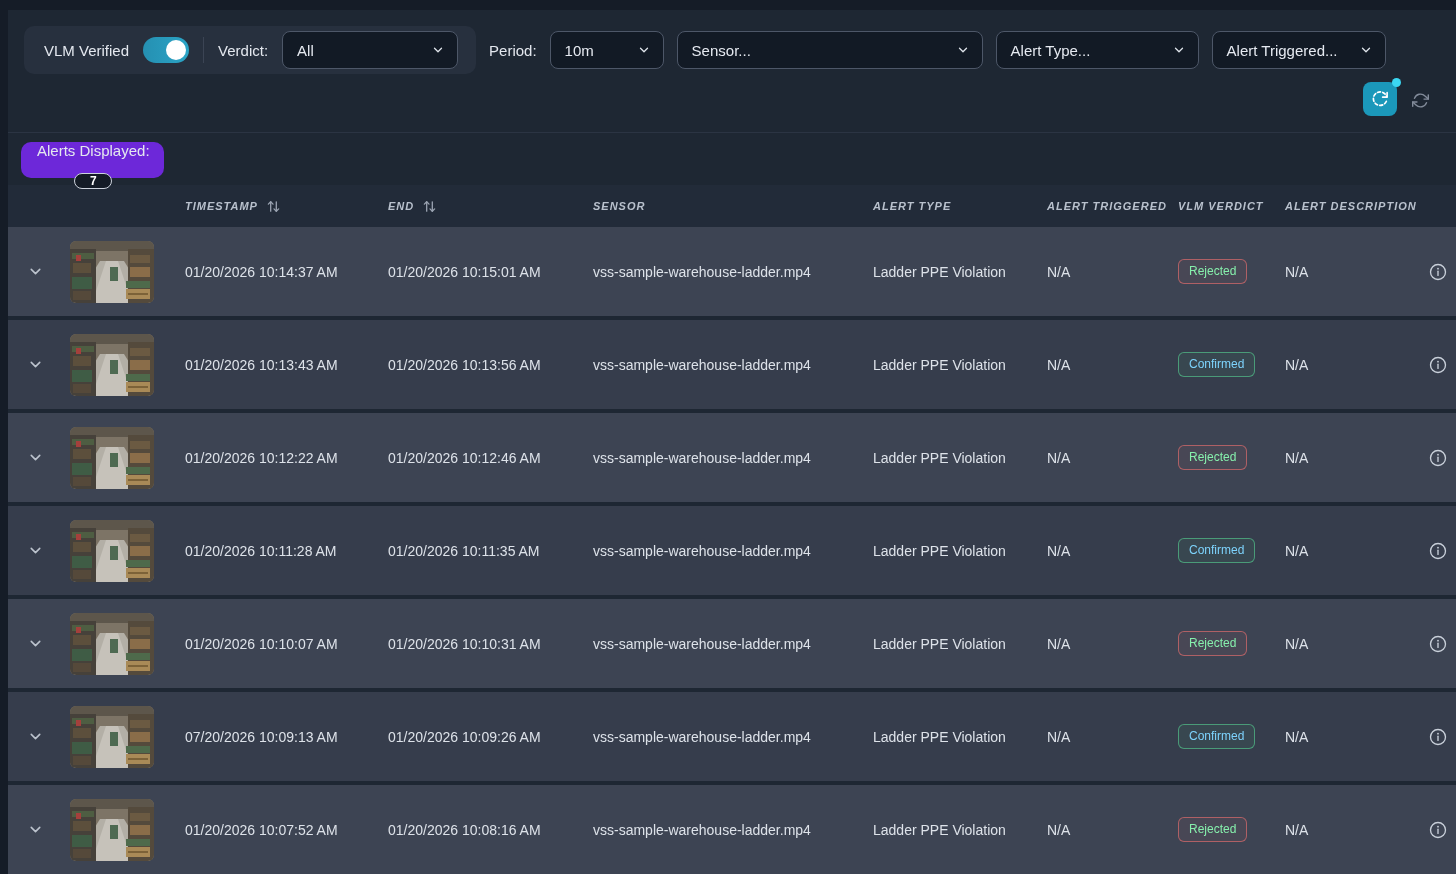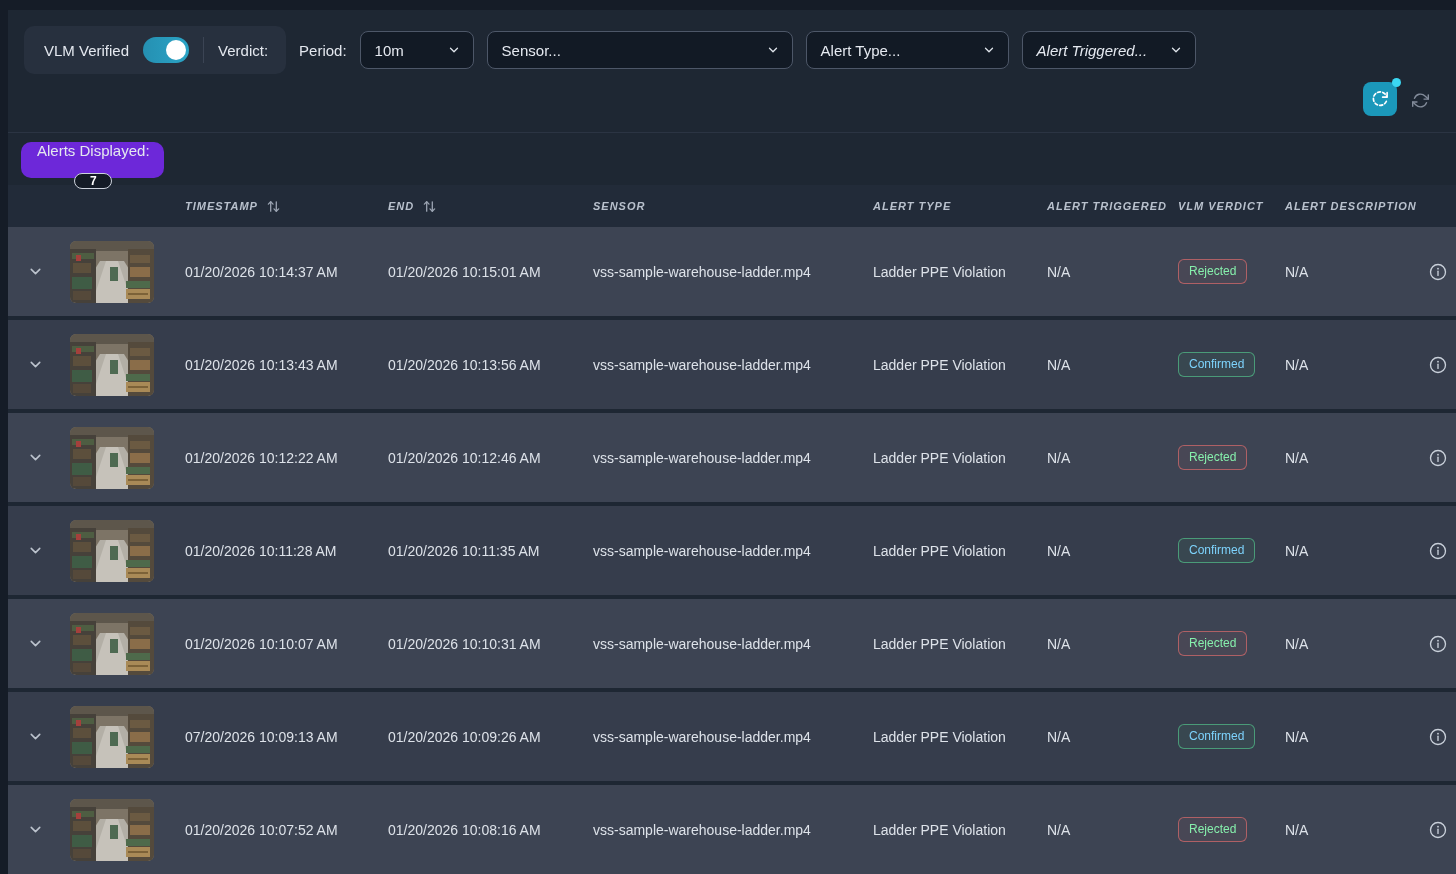--- a/index.html
+++ b/index.html
@@ -44,21 +44,21 @@
     background: #121a25; border: 1px solid #4d5768; border-radius: 8px;
     height: 38px; display: flex; align-items: center; justify-content: space-between;
     padding: 0 12px 0 14px; font-size: 15px; color: #e6eaf1; cursor: pointer;
     flex: 0 0 auto;
   }
   .select .chev { flex: 0 0 auto; margin-left: 10px; }
   .w-verdict { width: 176px; }
   .w-period  { width: 114px; }
   .w-sensor  { width: 306px; }
   .w-atype   { width: 203px; }
-  .w-atrig   { width: 174px; font-style: italic; }
+  .w-atrig   { width: 174px; }
   .action-btn {
     position: absolute; top: 72px; right: 59px;
     width: 34px; height: 34px; border-radius: 8px;
     background: #1b98ba; border: none; cursor: pointer;
     display: flex; align-items: center; justify-content: center;
   }
   .action-btn .dot {
     position: absolute; top: -4px; right: -4px;
     width: 9px; height: 9px; border-radius: 50%;
     background: #3bd7f2;
@@ -174,20 +174,26 @@
 
   <div class="header-section">
     <div class="filter-row">
       <div class="filter-group">
         <span class="label-text">VLM Verified</span>
         <div class="toggle">
           <div class="knob"></div>
         </div>
         <div class="v-divider"></div>
         <span class="label-text">Verdict:</span>
+        <div class="select w-verdict">
+          <span>All</span>
+          <svg class="chev" width="14" height="14" style="color:#dfe4eb">
+              <use href="#sym-chevron-down"></use>
+            </svg>
+        </div>
       </div>
 
       <span class="label-text">Period:</span>
       <div class="select w-period">
         <span>10m</span>
         <svg class="chev" width="14" height="14" style="color:#dfe4eb">
             <use href="#sym-chevron-down"></use>
           </svg>
       </div>
 

